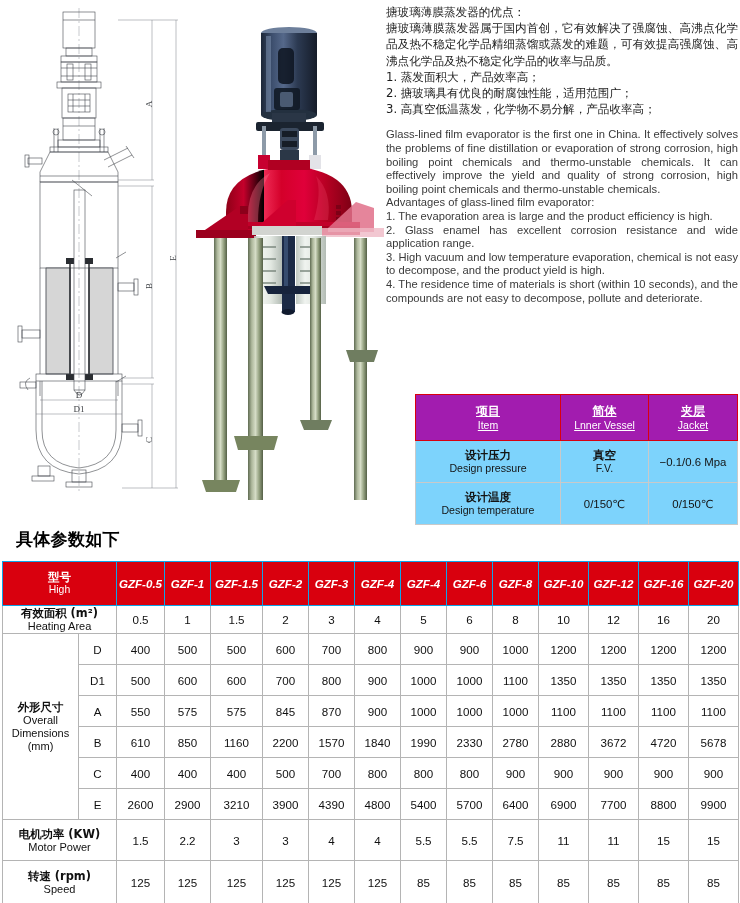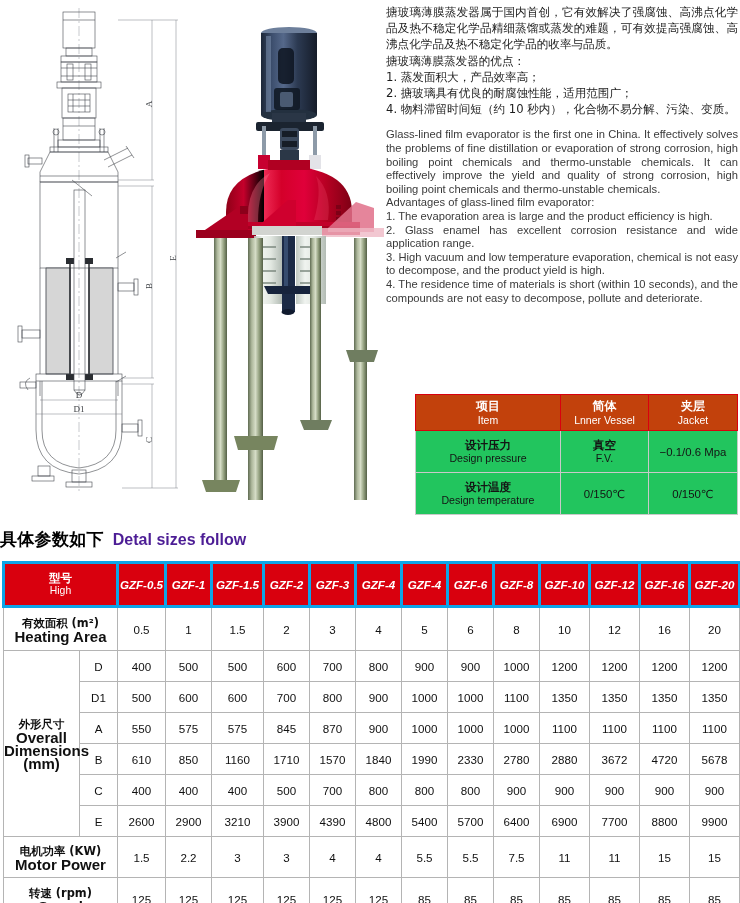--- a/index.html
+++ b/index.html
@@ -74,62 +74,64 @@
     width: 322px;
     table-layout: fixed;
   }
   table.dtable td, table.dtable th {
     border: 1px solid #c9c9c9;
     text-align: center;
     vertical-align: middle;
     padding: 0;
   }
   table.dtable thead th {
-    background: #c2410c;
+    background: #a21caf;
     color: #ffffff;
     border: 1px solid #d9000e;
-    height: 36px;
+    height: 46px;
+    text-decoration: underline;
   }
   .th-cn {
     display: block;
     font-size: 12px;
     font-weight: bold;
     line-height: 15px;
     font-family: "DejaVu Sans", sans-serif;
   }
   .th-en {
     display: block;
     font-size: 10.5px;
     font-weight: normal;
     line-height: 13px;
   }
-  table.dtable tbody td { height: 42px; background: #22c55e; }
+  table.dtable tbody td { height: 42px; background: #7dd3fc; }
   .td-cn {
     display: block;
     font-size: 11.5px;
     font-weight: bold;
     line-height: 14px;
     font-family: "DejaVu Sans", sans-serif;
     color: #141414;
   }
   .td-en {
     display: block;
     font-size: 10.6px;
     line-height: 13px;
     color: #141414;
   }
   .td-plain { font-size: 11.4px; color: #141414; }
 
   
   #section-title {
     position: absolute;
-    left: 0; top: 528px;
+    left: 16px; top: 528px;
     display: flex;
     align-items: baseline;
     gap: 9px;
+    flex-direction: column;
   }
   #section-title .t-cn {
     font-size: 17px;
     font-weight: bold;
     color: #000;
     letter-spacing: 0.3px;
     font-family: "DejaVu Sans", sans-serif;
   }
   #section-title .t-en {
     font-size: 16px;
@@ -152,21 +154,21 @@
   table.spec td, table.spec th {
     border: 1px solid #b4b4b4;
     text-align: center;
     vertical-align: middle;
     padding: 0;
     color: #101010;
   }
   table.spec thead th {
     background: #d9000e;
     color: #ffffff;
-    border: 3px solid #0ea5e9;
+    border: 1px solid #0ea5e9;
     height: 44px;
   }
   .sp-head-cn {
     display: block;
     font-size: 11.5px;
     font-weight: bold;
     line-height: 14px;
     font-family: "DejaVu Sans", sans-serif;
   }
   .sp-head-en {
@@ -185,27 +187,27 @@
   table.spec tbody td { background: #fff; font-size: 11.6px; }
   .rowlab-cn {
     display: block;
     font-size: 11.4px;
     font-weight: bold;
     line-height: 14px;
     font-family: "DejaVu Sans", sans-serif;
   }
   .rowlab-en {
     display: block;
-    font-size: 15px;
-    font-weight: bold;
+    font-size: 11px;
+    font-weight: normal;
     line-height: 13px;
   }
   .sub-lab { font-size: 11.4px; }
   .val { font-size: 11.6px; }
-  .r-h1 { height: 44px; }
+  .r-h1 { height: 28px; }
   .r-dim { height: 31px; }
   .r-h2 { height: 41px; }
   .r-h3 { height: 43px; }
 </style>
 </head>
 <body>
 
 <div id="top-section">
 
   <div id="drawing-panel">
@@ -472,25 +474,25 @@
 
       <g>
         <polygon points="150,350 182,350 178,362 154,362" fill="#6f7d60"></polygon>
       </g>
     </svg>
   </div>
 
   <div id="text-column">
 
     <div class="cn-block">
+      <p>搪玻璃薄膜蒸发器的优点：</p>
       <p>搪玻璃薄膜蒸发器属于国内首创，它有效解决了强腐蚀、高沸点化学品及热不稳定化学品精细蒸馏或蒸发的难题，可有效提高强腐蚀、高沸点化学品及热不稳定化学品的收率与品质。</p>
-      <p>搪玻璃薄膜蒸发器的优点：</p>
       <p>1. 蒸发面积大，产品效率高；</p>
       <p>2. 搪玻璃具有优良的耐腐蚀性能，适用范围广；</p>
-      <p>4. 物料滞留时间短（约 10 秒内），化合物不易分解、污染、变质。</p>
+      <p>3. 高真空低温蒸发，化学物不易分解，产品收率高；</p>
     </div>
 
     <div class="en-block">
       <p class="justified">Glass-lined film evaporator is the first one in China. It effectively solves the problems of fine distillation or evaporation of strong corrosion, high boiling point chemicals and thermo-unstable chemicals. It can effectively improve the yield and quality of strong corrosion, high boiling point chemicals and thermo-unstable chemicals.</p>
       <p>Advantages of glass-lined film evaporator:</p>
       <p>1. The evaporation area is large and the product efficiency is high.</p>
       <p class="justified">2. Glass enamel has excellent corrosion resistance and wide application range.</p>
       <p>3. High vacuum and low temperature evaporation, chemical is not easy to decompose, and the product yield is high.</p>
       <p>4. The residence time of materials is short (within 10 seconds), and the compounds are not easy to decompose, pollute and deteriorate.</p>
     </div>
@@ -666,21 +668,21 @@
         <td class="val">1100</td>
         <td class="val">1100</td>
         <td class="val">1100</td>
       </tr>
 
       <tr class="r-dim">
         <td class="sub-lab">B</td>
         <td class="val">610</td>
         <td class="val">850</td>
         <td class="val">1160</td>
-        <td class="val">1710</td>
+        <td class="val">2200</td>
         <td class="val">1570</td>
         <td class="val">1840</td>
         <td class="val">1990</td>
         <td class="val">2330</td>
         <td class="val">2780</td>
         <td class="val">2880</td>
         <td class="val">3672</td>
         <td class="val">4720</td>
         <td class="val">5678</td>
       </tr>

